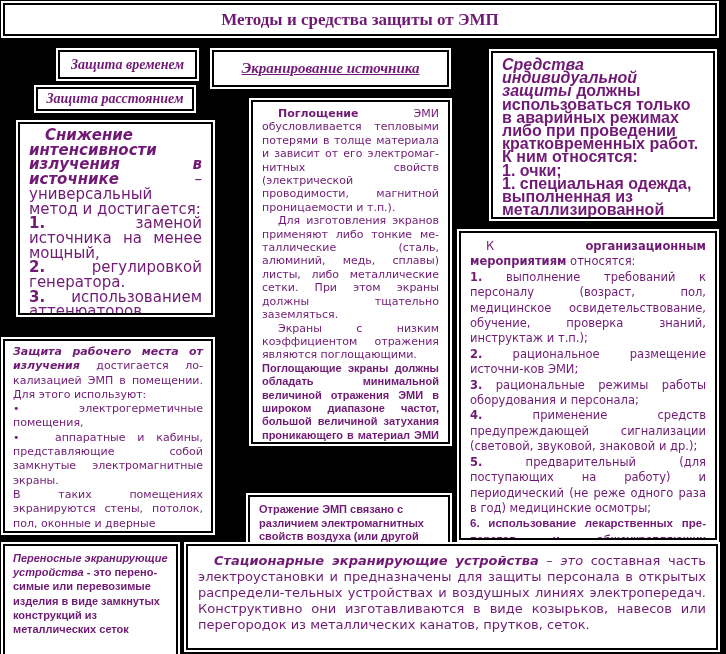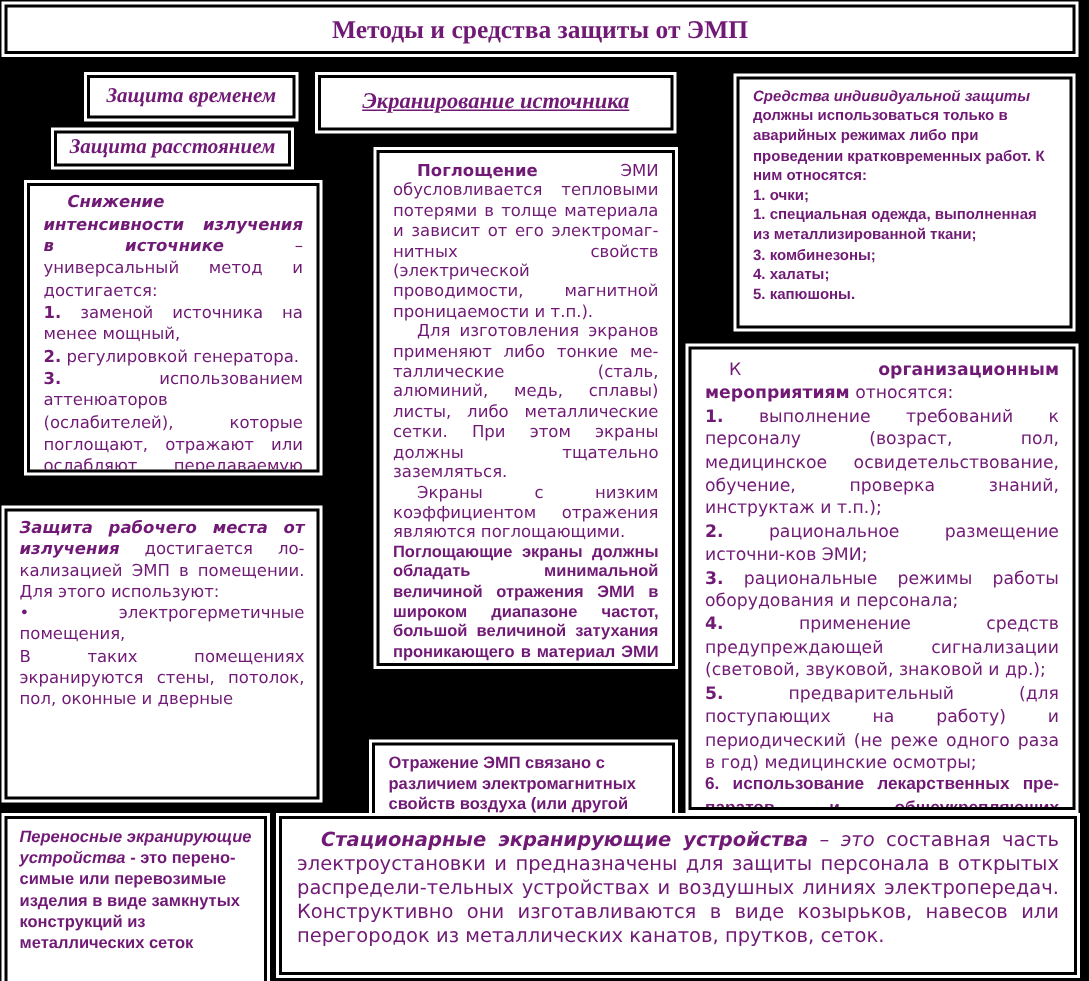--- a/index.html
+++ b/index.html
@@ -25,34 +25,34 @@
   .title-box{
     left:3px;top:3px;width:714px;height:33px;
     display:flex;align-items:center;justify-content:center;
     font-family:"Liberation Serif",serif;font-weight:bold;font-size:17px;
   }
   .time-box{left:58px;top:50px;width:139px;height:29px;font-size:14px;}
   .shield-box{left:212px;top:50px;width:237px;height:37px;font-size:15px;}
   .distance-box{left:36px;top:87px;width:158px;height:24px;font-size:14px;}
 
   .reduce-box{left:18px;top:122px;width:195px;height:193px;
-    font-size:11px;line-height:14.7px;text-align:justify;padding:4px 9px;}
+    font-size:15px;line-height:14.7px;text-align:justify;padding:4px 9px;}
   .workplace-box{left:3px;top:339px;width:210px;height:194px;
     font-size:11px;line-height:14.3px;text-align:justify;padding:4px 8px;}
   .portable-box{left:3px;top:544px;width:175px;height:120px;
     font-family:"Liberation Sans",sans-serif;font-weight:bold;
     font-size:11px;line-height:14.2px;text-align:left;padding:5px 8px;}
   .absorption-box{left:251px;top:100px;width:199px;height:344px;
     font-size:11px;line-height:13.4px;text-align:justify;padding:5px 9px;}
   .reflection-box{left:248px;top:459px;width:202px;height:76px;
     font-family:"Liberation Sans",sans-serif;font-weight:bold;
     font-size:11px;line-height:13.5px;text-align:left;padding:6px 9px;margin-top:36px;}
   .ppe-box{left:491px;top:51px;width:224px;height:168px;
     font-family:"Liberation Sans",sans-serif;font-weight:bold;
-    font-size:10px;line-height:13.2px;text-align:left;padding:5px 9px;}
+    font-size:16px;line-height:13.2px;text-align:left;padding:5px 9px;}
   .org-box{left:459px;top:231px;width:258px;height:309px;
     font-size:11.5px;line-height:15.4px;text-align:justify;padding:6px 9px;}
   .stationary-box{left:186px;top:544px;width:532px;height:106px;
     font-size:13px;line-height:16px;text-align:justify;padding:7px 10px;}
 </style>
 </head>
 <body>
 
 <div class="canvas">
 
@@ -75,20 +75,21 @@
   <div class="box reduce-box">
       <p class="indent"><span class="b i">Снижение интенсивности излучения в источнике</span><span> – универсальный метод и достигается:</span></p>
       <p><span class="b">1.</span><span> заменой источника на менее мощный,</span></p>
       <p><span class="b">2.</span><span> регулировкой генератора.</span></p>
       <p><span class="b">3.</span><span> использованием аттенюаторов (ослабителей), которые поглощают, отражают или ослабляют передаваемую энергию на</span></p>
     </div>
 
   <div class="box workplace-box">
       <p><span class="b i">Защита рабочего места от излучения</span><span> достигается ло-кализацией ЭМП в помещении. Для этого используют:</span></p>
       <p><span>•&nbsp;&nbsp; электрогерметичные помещения,</span></p>
+      <p><span>•&nbsp;&nbsp; аппаратные и кабины, представляющие собой замкнутые электромагнитные экраны.</span></p>
       <p><span>В таких помещениях экранируются стены, потолок, пол, оконные и дверные</span></p>
     </div>
 
   <div class="box portable-box">
       <p><span class="b i">Переносные экранирующие устройства</span><span class="b"> - это перено-симые или перевозимые изделия в виде замкнутых конструкций из металлических сеток</span></p>
     </div>
 
   <div class="box absorption-box">
       <p class="indent"><span class="b">Поглощение</span><span> ЭМИ обусловливается тепловыми потерями в толще материала и зависит от его электромаг-нитных свойств (электрической проводимости, магнитной проницаемости и т.п.).</span></p>
       <p class="indent"><span>Для изготовления экранов применяют либо тонкие ме-таллические (сталь, алюминий, медь, сплавы) листы, либо металлические сетки. При этом экраны должны тщательно заземляться.</span></p>

